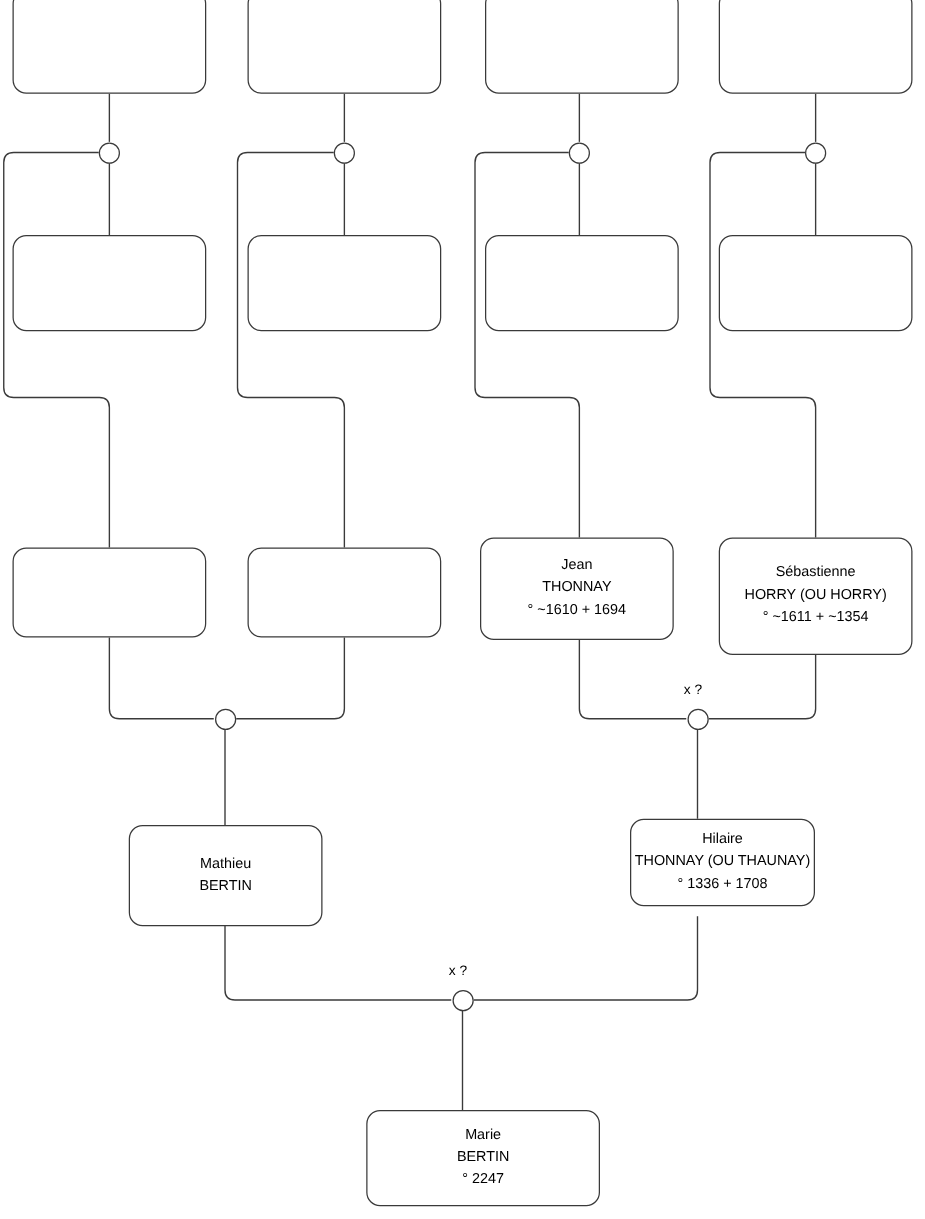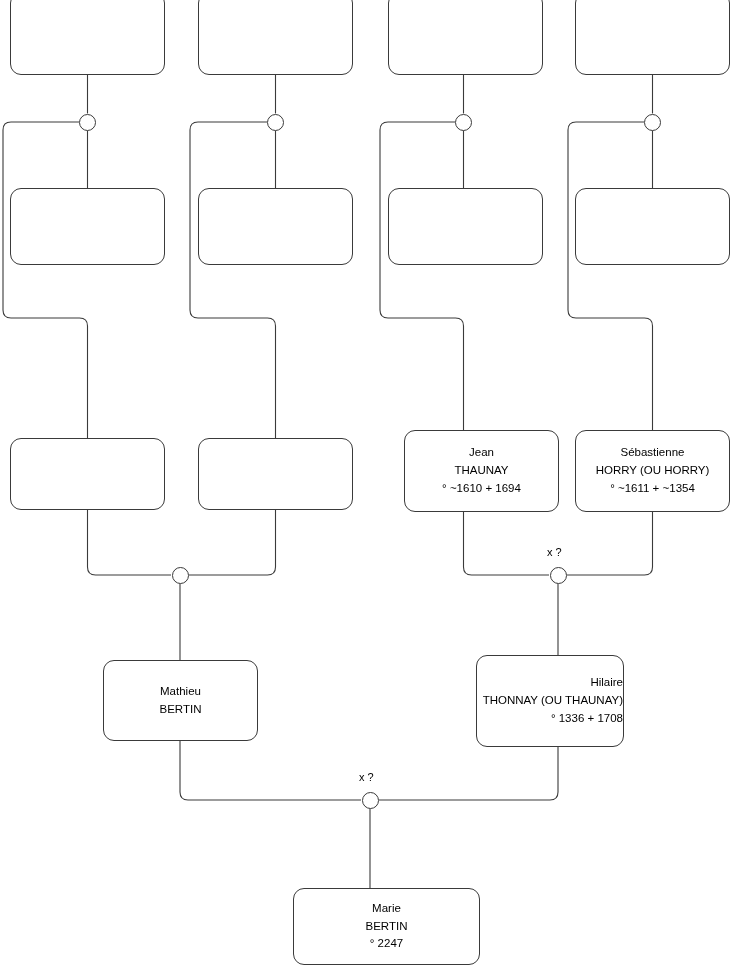--- a/index.html
+++ b/index.html
@@ -159,39 +159,39 @@
     
     
   </div>
 
   <div class="person-box" style="left:198px; top:438px; width:155px; height:72px;">
     
     
     
   </div>
 
-  <div class="person-box" style="left:404px; top:430px; width:155px; height:82px;">
+  <div class="person-box" style="left:384px; top:430px; width:155px; height:82px;">
     <span class="line">Jean</span>
-    <span class="line">THAUNAY</span>
+    <span class="line">THONNAY</span>
     <span class="line">° ~1610 + 1694</span>
   </div>
 
-  <div class="person-box" style="left:575px; top:430px; width:155px; height:82px;">
+  <div class="person-box" style="left:575px; top:430px; width:155px; height:94px;">
     <span class="line">Sébastienne</span>
     <span class="line">HORRY (OU HORRY)</span>
     <span class="line">° ~1611 + ~1354</span>
   </div>
 
   <div class="person-box" style="left:103px; top:660px; width:155px; height:81px;">
     <span class="line">Mathieu</span>
     <span class="line">BERTIN</span>
 
   </div>
 
-  <div class="person-box" style="left:476px; top:655px; width:148px; height:92px;align-items:flex-end;">
+  <div class="person-box" style="left:504px; top:655px; width:148px; height:70px;">
     <span class="line">Hilaire</span>
     <span class="line">THONNAY (OU THAUNAY)</span>
     <span class="line">° 1336 + 1708</span>
   </div>
 
   <div class="person-box" style="left:293px; top:888px; width:187px; height:77px;">
     <span class="line">Marie</span>
     <span class="line">BERTIN</span>
     <span class="line">° 2247</span>
   </div>

